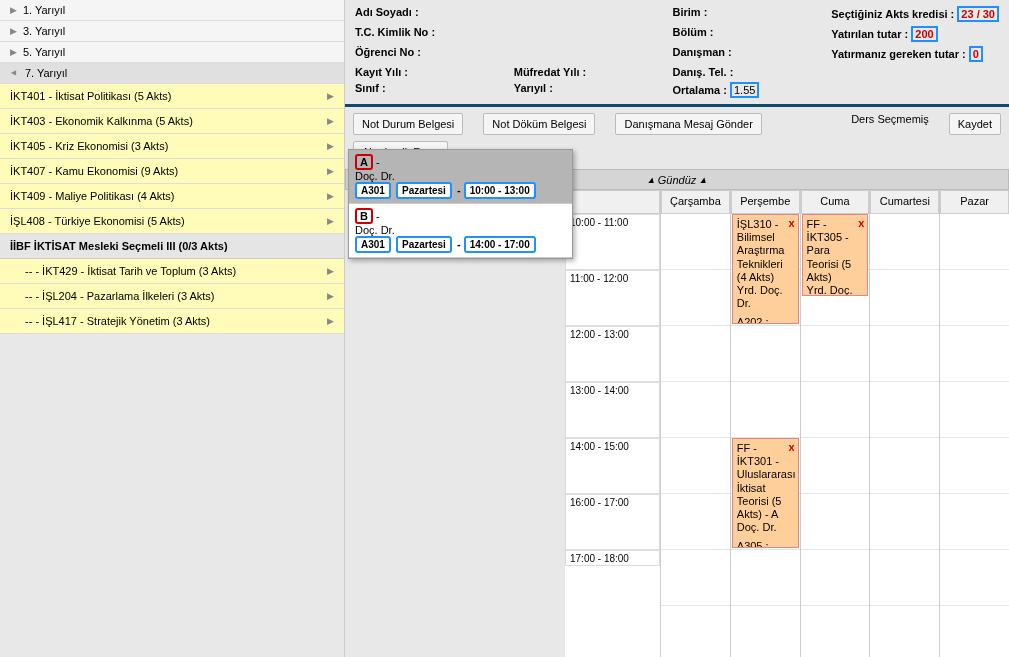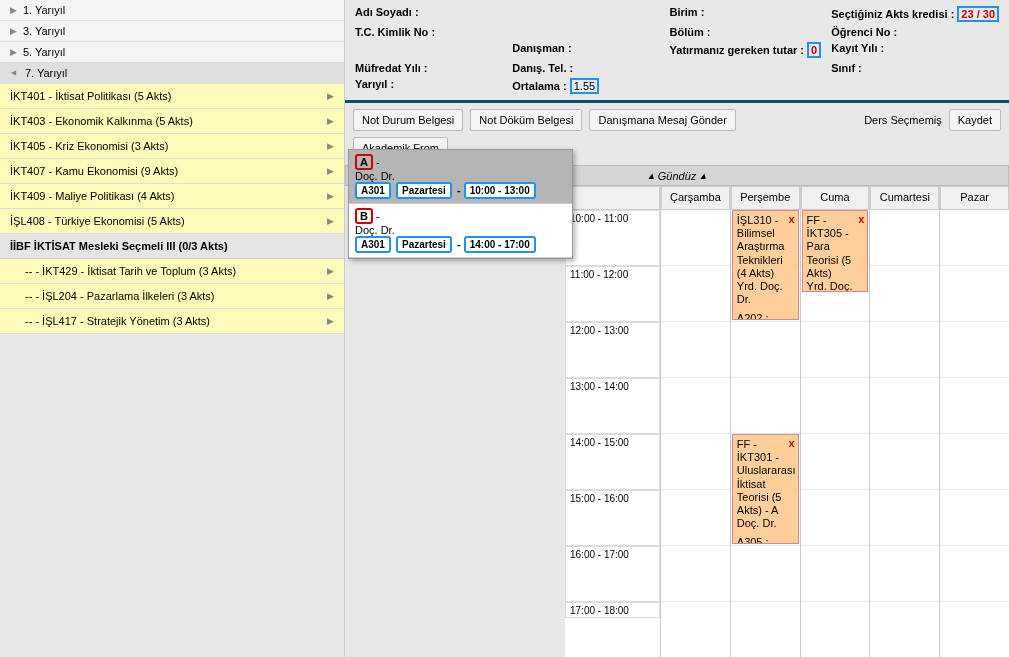--- a/index.html
+++ b/index.html
@@ -19,21 +19,21 @@
 .secmeli-header { background: #e5e5e5; border-bottom: 1px solid #ccc; padding: 6px 10px; font-weight: bold; cursor: pointer; }
 .secmeli-item { background: #fefcb8; border-bottom: 1px solid #ddd; padding: 6px 10px 6px 25px; cursor: pointer; display: flex; justify-content: space-between; align-items: center; }
 .secmeli-item .arrow { color: #888; font-size: 9px; }
 
 .info-bar { background: #e8e8e8; padding: 6px 10px; display: grid; grid-template-columns: 1fr 1fr 1fr 1fr; gap: 4px 10px; border-bottom: 3px solid #0c4a6e; }
 .info-bar .label { font-weight: bold; display: inline; }
 .info-row { white-space: nowrap; }
 .red-text { color: #c00; font-weight: bold; }
 .highlight-box { border: 2px solid #1e90ff; padding: 0 2px; display: inline-block; }
 
-.button-bar { padding: 6px 8px; display: flex; gap: 7px; align-items: center; }
+.button-bar { padding: 6px 8px; display: flex; gap: 20px; align-items: flex-start; }
 .btn { background: #f5f5f5; border: 1px solid #bbb; padding: 4px 8px; cursor: pointer; border-radius: 2px; }
 .spacer { flex: 1; }
 
 .day-toggle { background: #d5d5d5; padding: 3px; text-align: center; border: 1px solid #bbb; }
 .day-toggle .toggle-label { display: inline-flex; align-items: center; gap: 4px; font-style: italic; }
 
 .schedule { display: flex; background: #fff; }
 .time-col { width: 95px; }
 .time-col .header-cell { height: 24px; border: 1px solid #ccc; background: #f0f0f0; }
 .time-cell { height: 56px; border: 1px solid #ddd; padding: 2px 4px; font-size: 10px; background: #fff; }
@@ -118,20 +118,21 @@
   <div class="right-panel">
     <div class="info-bar">
       <div class="info-row"><span class="label">Adı Soyadı :</span></div>
       <div class="info-row"></div>
       <div class="info-row"><span class="label">Birim :</span></div>
       <div class="info-row"><span class="label">Seçtiğiniz Akts kredisi :</span> <span class="highlight-box"><span class="red-text">23 / 30</span></span></div>
 
       <div class="info-row"><span class="label">T.C. Kimlik No :</span></div>
       <div class="info-row"></div>
       <div class="info-row"><span class="label">Bölüm :</span></div>
+      <div class="info-row"><span class="label">Yatırılan tutar :</span> <span class="highlight-box"><span class="red-text">200</span></span></div>
 
       <div class="info-row"><span class="label">Öğrenci No :</span></div>
       <div class="info-row"></div>
       <div class="info-row"><span class="label">Danışman :</span></div>
       <div class="info-row"><span class="label">Yatırmanız gereken tutar :</span> <span class="highlight-box"><span class="red-text">0</span></span></div>
 
       <div class="info-row"><span class="label">Kayıt Yılı :</span></div>
       <div class="info-row"><span class="label">Müfredat Yılı :</span></div>
       <div class="info-row"><span class="label">Danış. Tel. :</span></div>
       <div class="info-row"></div>
@@ -163,21 +164,20 @@
     </div>
 
     <div class="schedule" style="margin-left:220px;">
       <div class="time-col">
         <div class="header-cell"></div>
         <div class="time-cell">10:00 - 11:00</div>
         <div class="time-cell">11:00 - 12:00</div>
         <div class="time-cell">12:00 - 13:00</div>
         <div class="time-cell">13:00 - 14:00</div>
         <div class="time-cell">14:00 - 15:00</div>
-        <div class="time-cell">15:00 - 16:00</div>
         <div class="time-cell">16:00 - 17:00</div>
         <div class="time-cell" style="height:16px;">17:00 - 18:00</div>
       </div>
       <div class="day-col">
         <div class="day-header">Çarşamba</div>
         <div class="day-body" id="day-0">
             <div class="hour-line" style="top: 0px;"></div>
             <div class="hour-line" style="top: 56px;"></div>
             <div class="hour-line" style="top: 112px;"></div>
             <div class="hour-line" style="top: 168px;"></div>

